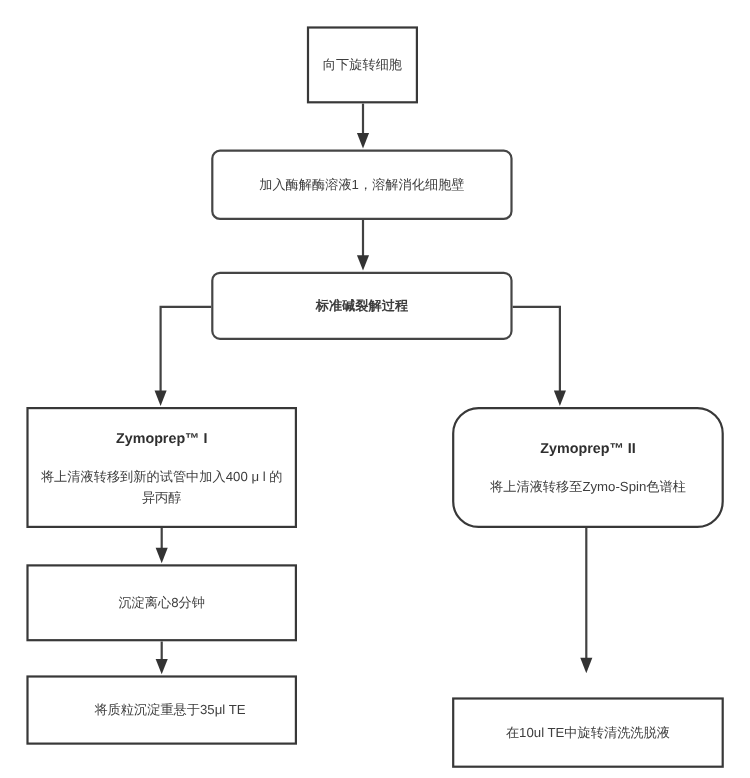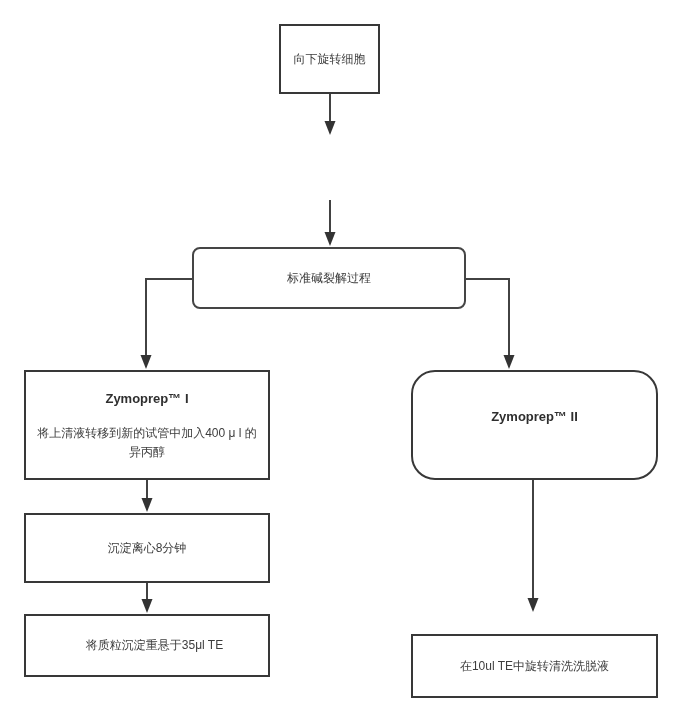--- a/index.html
+++ b/index.html
@@ -33,21 +33,21 @@
   .node.rounded { border-radius: 8px; border-color: #454545; }
   .node .title {
     font-weight: bold;
     font-size: 13px;
     color: #2f2f2f;
     margin-bottom: 15px;
   }
   
   #n-spin-down      { left: 279px; top: 24px;  width: 101px; height: 70px; }
   #n-add-enzyme     { left: 192px; top: 136px; width: 274px; height: 64px; }
-  #n-alkaline-lysis { left: 192px; top: 247px; width: 274px; height: 62px; }
+  #n-alkaline-lysis { left: 192px; top: 247px; width: 274px; height: 62px; font-weight: bold; }
   #n-zymoprep1      { left: 24px;  top: 370px; width: 246px; height: 110px; }
   #n-pellet-spin    { left: 24px;  top: 513px; width: 246px; height: 70px; }
   #n-resuspend      { left: 24px;  top: 614px; width: 246px; height: 63px; padding-left: 24px; }
   #n-zymoprep2      { left: 411px; top: 370px; width: 247px; height: 110px; border-radius: 24px; }
   #n-elute          { left: 411px; top: 634px; width: 247px; height: 64px; }
 </style>
 </head>
 <body>
 
 <div class="canvas">
@@ -87,39 +87,43 @@
     <g>
       <line x1="533" y1="480" x2="533" y2="601" stroke="#424242" stroke-width="2"></line>
       <polygon points="533,612 527.5,598 538.5,598" fill="#333333"></polygon>
     </g>
   </svg>
 
   <div class="node" id="n-spin-down">
     <span>向下旋转细胞</span>
   </div>
 
+  <div class="node rounded" id="n-add-enzyme">
+    <span>加入酶解酶溶液1，溶解消化细胞壁</span>
+  </div>
 
   <div class="node rounded" id="n-alkaline-lysis">
     <span>标准碱裂解过程</span>
   </div>
 
   <div class="node" id="n-zymoprep1">
     <span class="title">Zymoprep™ I</span>
     <span>将上清液转移到新的试管中加入400 μ l 的异丙醇</span>
   </div>
 
   <div class="node" id="n-pellet-spin">
     <span>沉淀离心8分钟</span>
   </div>
 
   <div class="node" id="n-resuspend">
     <span>将质粒沉淀重悬于35μl TE</span>
   </div>
 
   <div class="node" id="n-zymoprep2">
     <span class="title">Zymoprep™ II</span>
+    <span>将上清液转移至Zymo-Spin色谱柱</span>
   </div>
 
   <div class="node" id="n-elute">
     <span>在10ul TE中旋转清洗洗脱液</span>
   </div>
 
 </div>
 
 </body></html>

